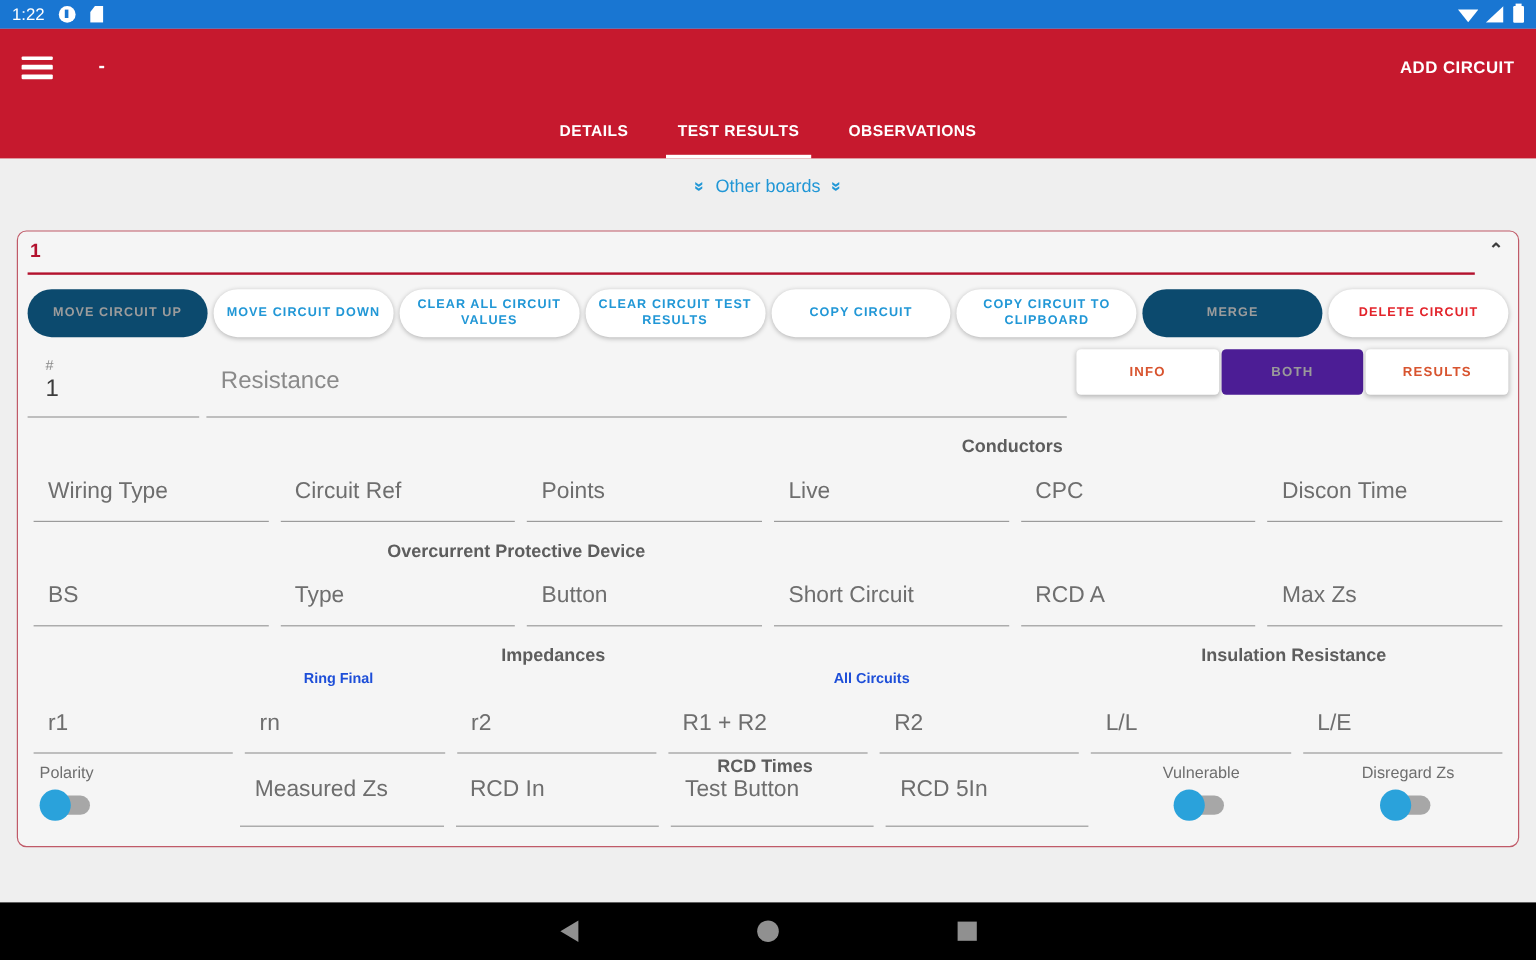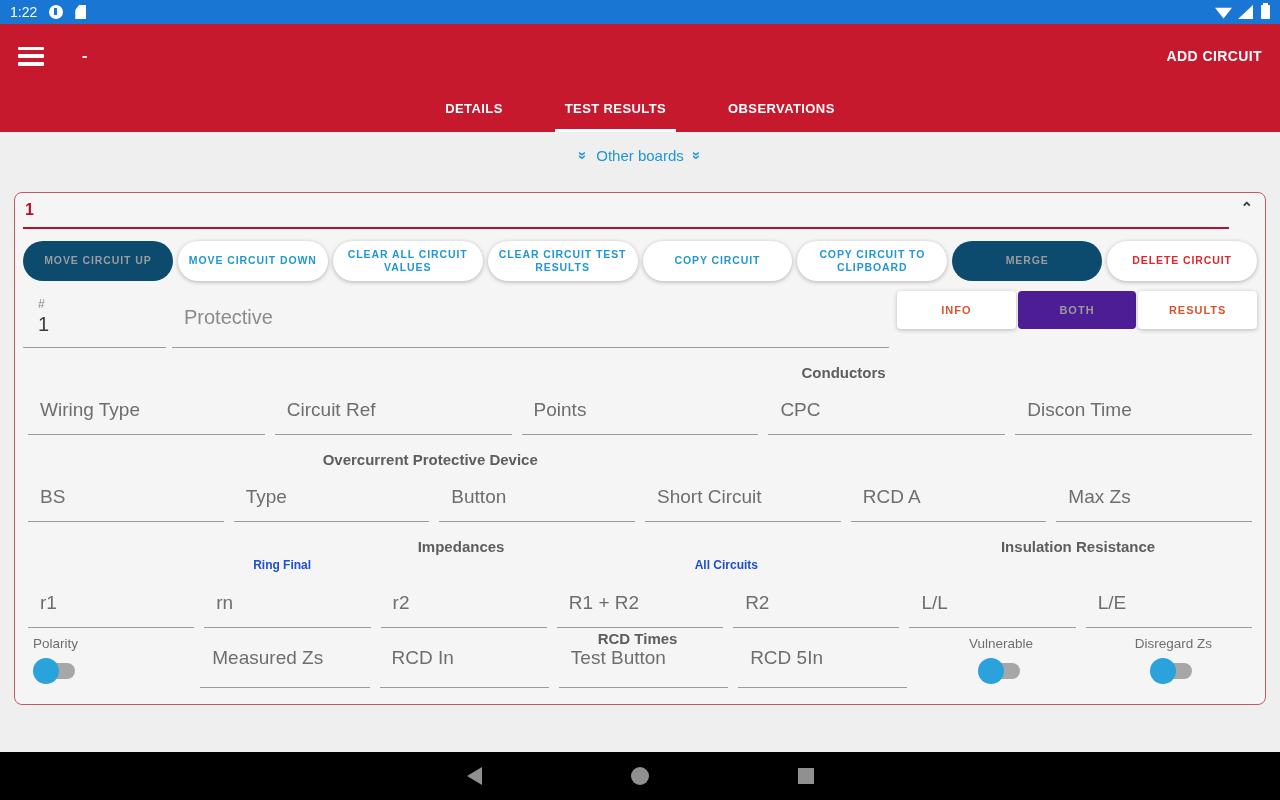--- a/index.html
+++ b/index.html
@@ -19,21 +19,21 @@
   .sb-batt { width:9px; height:14px; background:#fff; border-radius:1px; position:relative; margin-left:2px; }
   .sb-batt::before { content:""; position:absolute; top:-2px; left:2px; width:5px; height:2px; background:#fff; }
 
   
   .app-bar { height:108px; background:#C6192E; color:#fff; position:relative; }
   .ab-top { display:flex; align-items:center; height:64px; padding:0 18px; }
   .hamburger { width:26px; height:19px; display:flex; flex-direction:column; justify-content:space-between; cursor:pointer; }
   .hamburger span { display:block; height:3.2px; background:#fff; border-radius:1px; }
   .ab-title { margin-left:38px; font-size:16px; font-weight:bold; }
   .ab-action { margin-left:auto; font-size:14px; font-weight:bold; letter-spacing:.4px; cursor:pointer; }
-  .tabs { position:absolute; bottom:0; left:0; right:0; display:flex; justify-content:center; gap:42px; }
+  .tabs { position:absolute; bottom:0; left:0; right:0; display:flex; justify-content:center; gap:21px; }
   .tab { font-size:13px; font-weight:bold; letter-spacing:.4px; padding:0 10px 13px; color:#fff; cursor:pointer; border-bottom:3px solid transparent; }
   .tab.active { border-bottom-color:#fff; }
 
   
   .boards-nav { height:46px; display:flex; align-items:center; justify-content:center; gap:9px;
     color:#2197D6; font-size:15px; cursor:pointer; }
   .chev-dbl { display:inline-block; transform:rotate(90deg); font-size:15px; font-weight:bold; }
 
   
   .card { margin:14px 14px 0; background:#F5F5F5; border:1.5px solid #C05A68; border-radius:8px;
@@ -150,35 +150,36 @@
     <button class="pill">COPY CIRCUIT TO CLIPBOARD</button>
     <button class="pill disabled">MERGE</button>
     <button class="pill danger">DELETE CIRCUIT</button>
   </div>
 
   <div class="id-row">
     <div class="num-cell">
       <div class="mini">#</div>
       <div class="val">1</div>
     </div>
-    <div class="desig-cell">Protective</div>
+    <div class="desig-cell">Resistance</div>
     <div class="seg">
       <button class="on">INFO</button>
       <button class="mid">BOTH</button>
       <button class="on">RESULTS</button>
     </div>
   </div>
 
   <div class="sec-head">
     <span style="left:66.5%">Conductors</span>
   </div>
   <div class="fields">
     <div class="field">Wiring Type</div>
     <div class="field">Circuit Ref</div>
     <div class="field">Points</div>
+    <div class="field">Live</div>
     <div class="field">CPC</div>
     <div class="field">Discon Time</div>
   </div>
 
   <div class="sec-head">
     <span style="left:33%">Overcurrent Protective Device</span>
   </div>
   <div class="fields">
     <div class="field">BS</div>
     <div class="field">Type</div>

